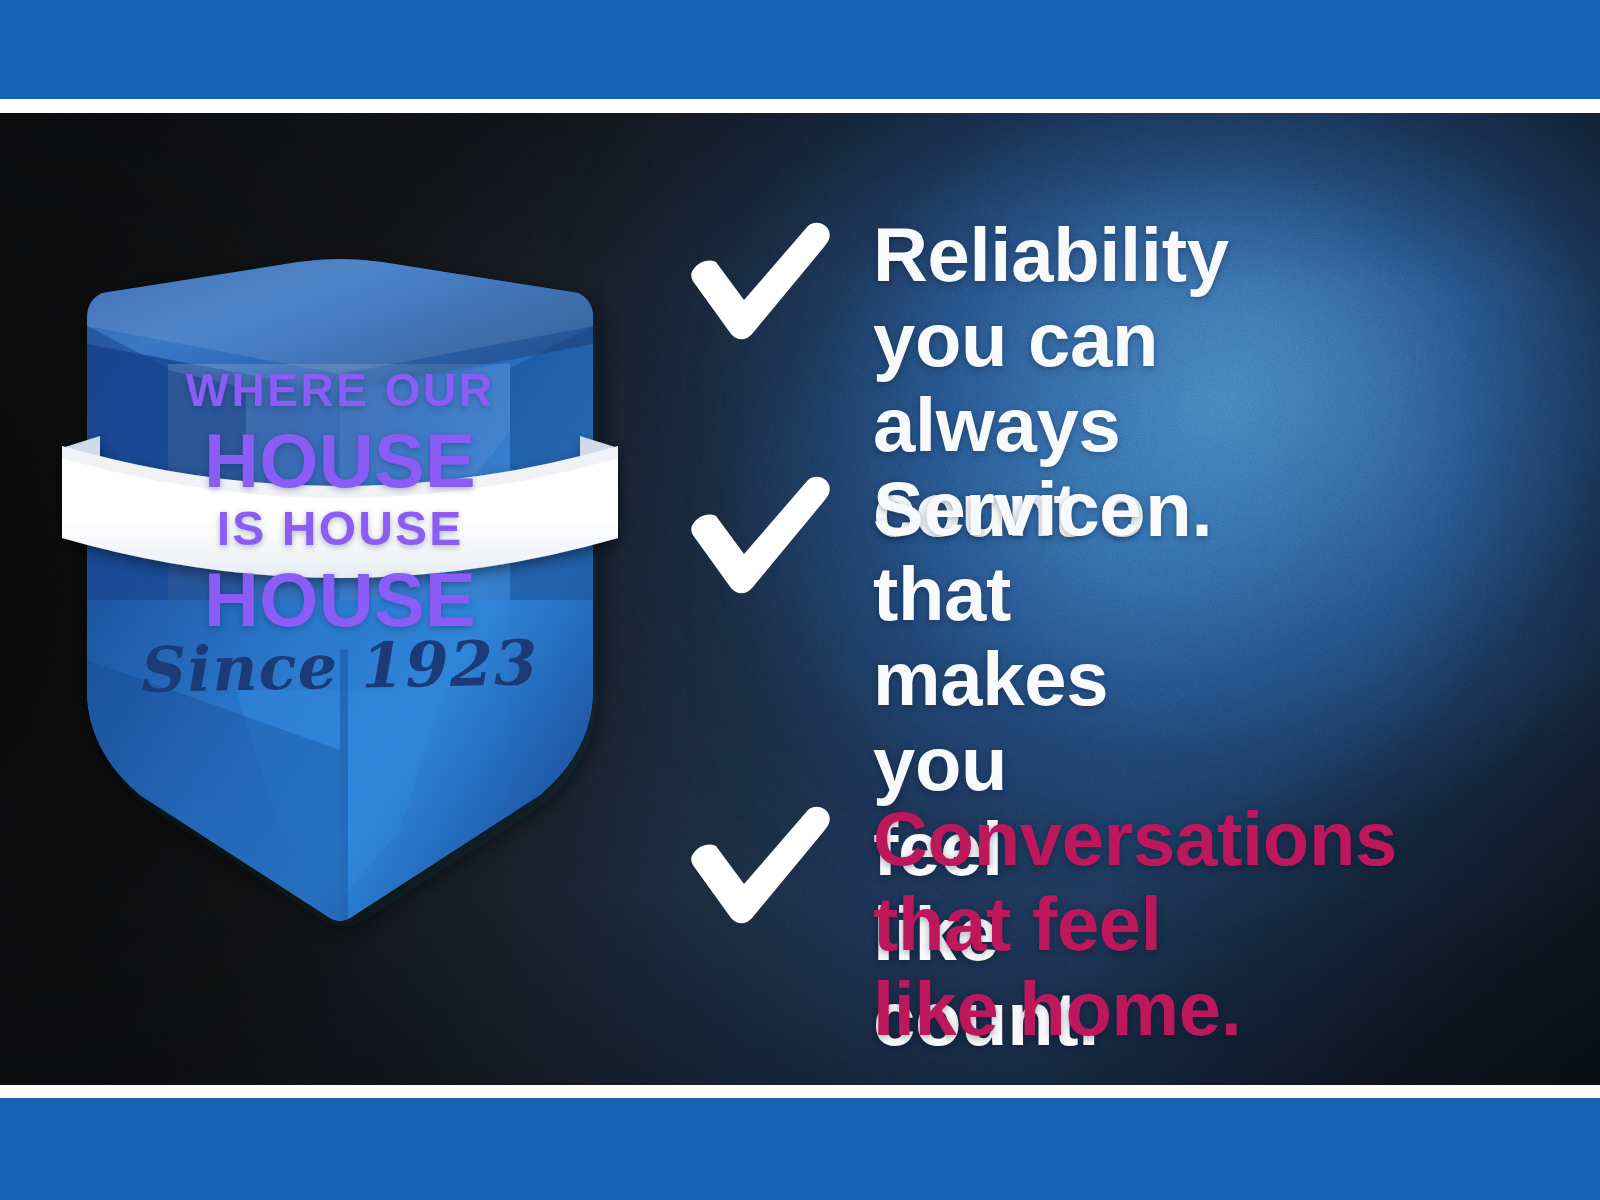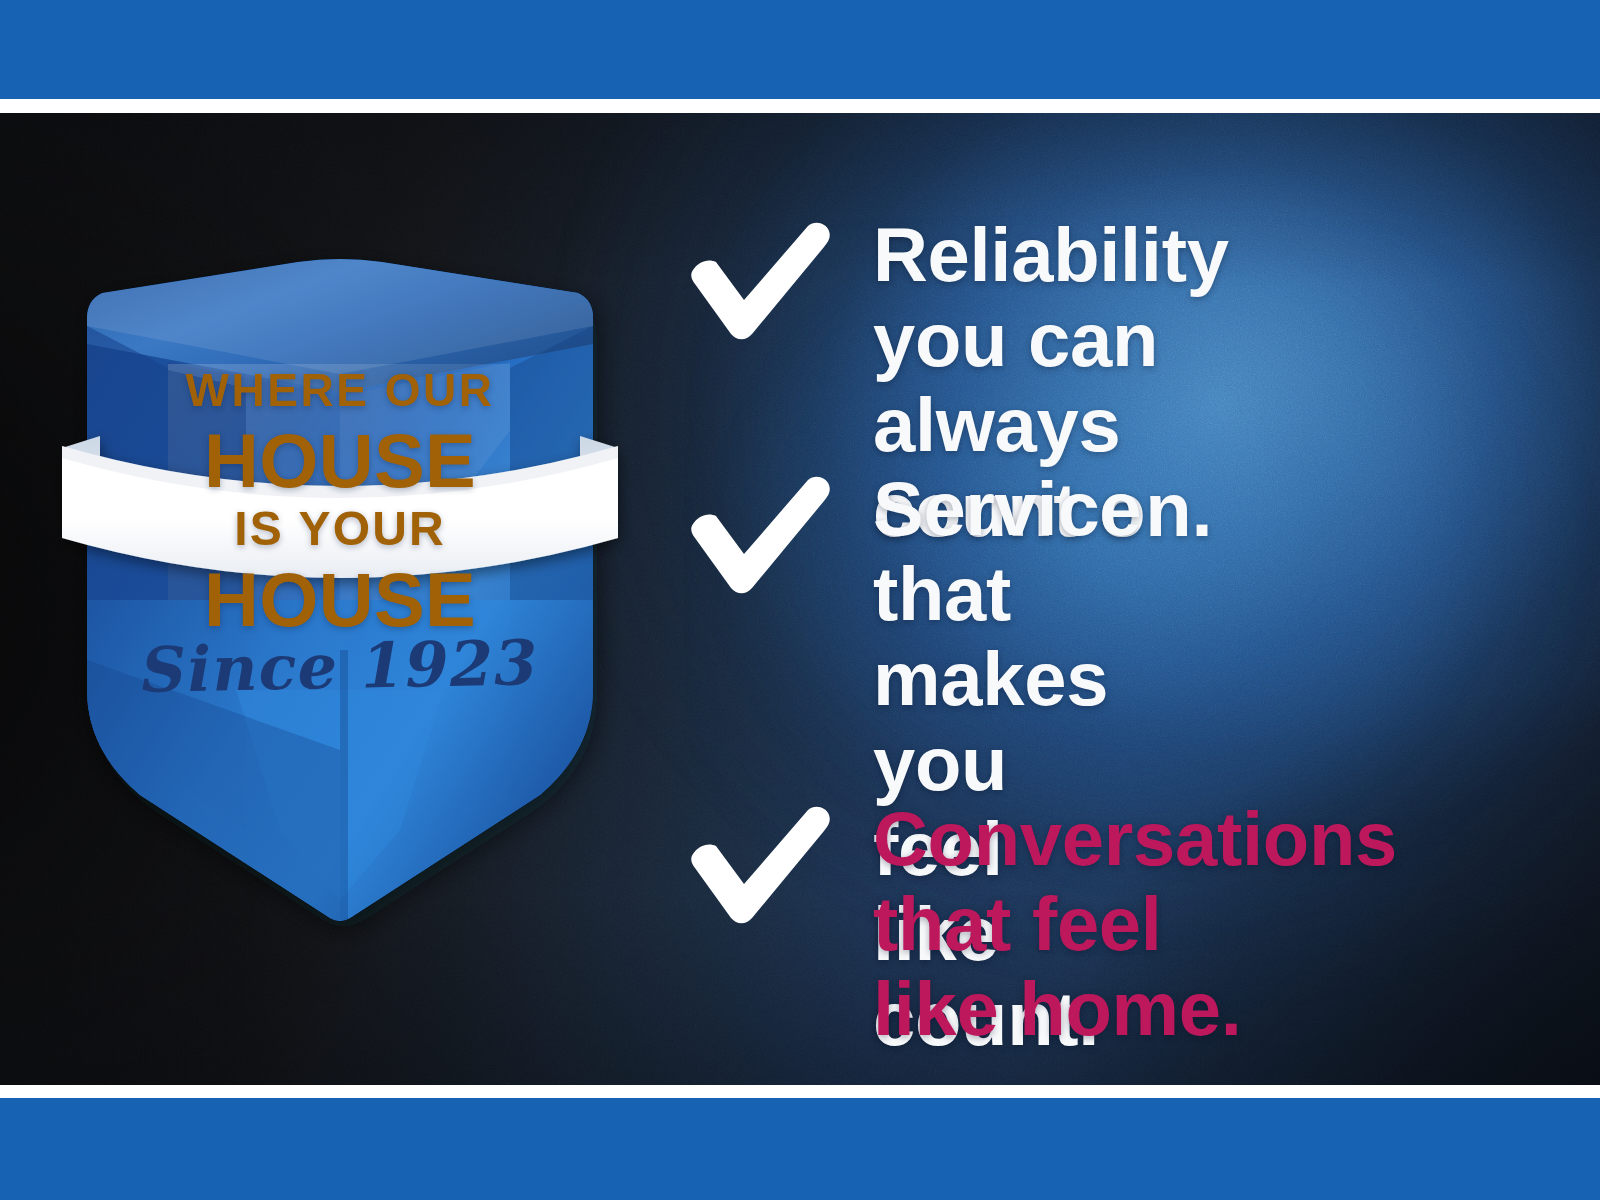--- a/index.html
+++ b/index.html
@@ -84,21 +84,21 @@
 
   
   #badge{
     position:absolute;left:40px;top:130px;width:600px;height:680px;
   }
   #badge svg{display:block;width:600px;height:680px;overflow:visible;}
 
   .badge-text{
     position:absolute;left:0;top:0;width:600px;
     text-align:center;
-    color:#a16207;
+    color:#8b5cf6;
     font-family:"Liberation Sans", sans-serif;
     font-weight:bold;
     letter-spacing:.012em;
     line-height:1;
     text-shadow:0 2px 6px rgba(10,30,70,.30);
   }
   #bt-l1{top:237px;font-size:46px;letter-spacing:.055em;}
   #bt-l2{top:293px;font-size:76px;letter-spacing:.004em;}
   #bt-l3{top:375px;font-size:48px;letter-spacing:.045em;}
   #bt-l4{top:432px;font-size:76px;letter-spacing:.004em;}
@@ -315,21 +315,21 @@
                  L578 408
                  Q300 488 22 408
                  Z" fill="url(#gRibbon)"></path>
       </g>
 
       <path d="M22 316 Q300 396 578 316 L578 328 Q300 408 22 328 Z" fill="#b9c6d8" opacity="0.22"></path>
     </svg>
 
     <div class="badge-text" id="bt-l1">WHERE OUR</div>
     <div class="badge-text" id="bt-l2">HOUSE</div>
-    <div class="badge-text" id="bt-l3">IS YOUR</div>
+    <div class="badge-text" id="bt-l3">IS HOUSE</div>
     <div class="badge-text" id="bt-l4">HOUSE</div>
     <div id="bt-since" style="color: rgb(28, 58, 118);">Since 1923</div>
   </div>
 
   <div id="checklist">
 
     <div class="check-row" id="row-0">
       <div class="check-mark">
         <svg viewBox="0 0 146 118" xmlns="http://www.w3.org/2000/svg">
           <path d="M7 48

